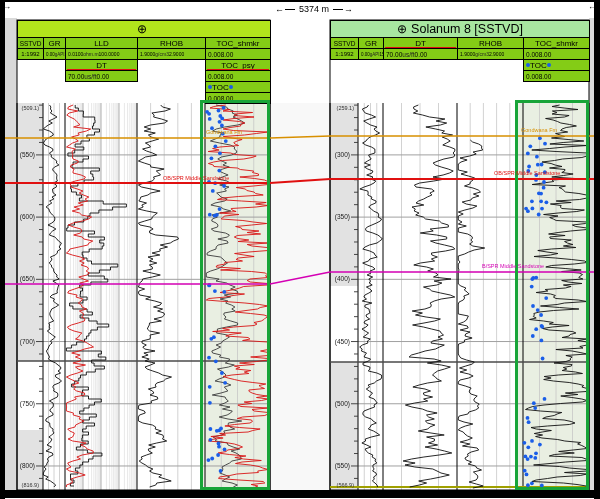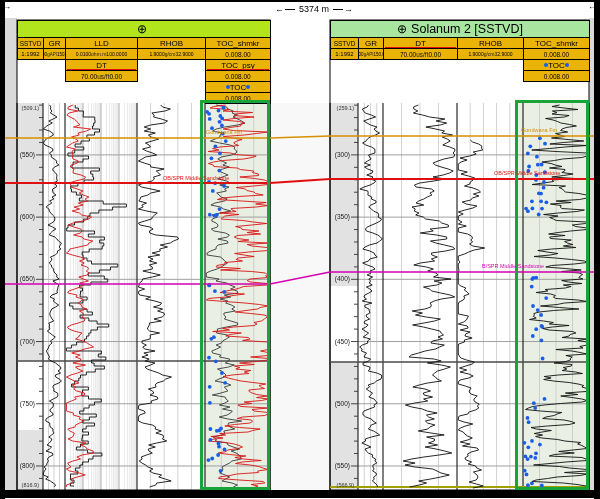--- a/index.html
+++ b/index.html
@@ -8,26 +8,26 @@
     font-family:"Liberation Sans", sans-serif;color:#000;
   }
   #gfx{position:absolute;left:0;top:0;z-index:1;}
   .titlebar{
     position:absolute;z-index:3;border:1px solid #000;box-sizing:border-box;
     display:flex;align-items:center;justify-content:center;
     font-size:12.5px;font-weight:400;white-space:nowrap;overflow:hidden;
   }
   .titlebar .sym{font-size:12px;margin-right:4px;}
   .cell{
-    position:absolute;z-index:3;border:1px solid #000;background:#eab308;box-sizing:border-box;
+    position:absolute;z-index:3;border:1px solid #000;background:#84cc16;box-sizing:border-box;
     display:flex;align-items:center;justify-content:center;overflow:hidden;white-space:nowrap;
   }
   .cell.name{font-size:8px;}
   .cell.scale{font-size:6.5px;}
-  .cell .sp{display:flex;width:100%;justify-content:center;align-items:center;padding:0 2px;box-sizing:border-box;}
+  .cell .sp{display:flex;width:100%;justify-content:flex-start;align-items:center;padding:0 2px;box-sizing:border-box;}
   .dot{width:4px;height:4px;border-radius:50%;display:inline-block;}
   .redline{position:absolute;left:1px;right:1px;bottom:0;height:0;border-bottom:1.4px solid #e01010;}
   .dlabel{
     position:absolute;z-index:4;font-size:6.5px;color:#1a1a1a;text-align:right;line-height:8px;white-space:nowrap;
   }
   .dlabel.minor{font-size:5.5px;color:#333;}
   .hlabel{position:absolute;z-index:6;font-size:5.5px;line-height:6px;white-space:nowrap;}
   .greenbox{position:absolute;z-index:5;border:3px solid #18a438;box-sizing:border-box;background:transparent;}
   #distann{
     position:absolute;z-index:4;top:2px;left:258px;width:112px;height:14px;
@@ -338,21 +338,21 @@
       <span class="txt">5374 m</span>
       <span class="dline"></span>
       <span class="arr">→</span>
   </div>
 
   <div class="titlebar" id="title0" style="left: 17px; top: 20px; width: 254px; height: 18px; background: rgb(178, 229, 28);">
     <span class="sym">⊕</span>
   </div>
   <div class="titlebar" id="title1" style="left: 330px; top: 20px; width: 260px; height: 18px; background: rgb(168, 230, 160);">
     <span class="sym">⊕</span>
-    <span>Solanum 2 [SSTVD]</span>
+    <span>Solanum 8 [SSTVD]</span>
   </div>
 
   <div class="greenbox" id="gbox0" style="left: 200px; top: 100px; width: 70px; height: 390px; border-color: rgb(24, 164, 56);"></div>
   <div class="greenbox" id="gbox1" style="left: 515px; top: 100px; width: 74px; height: 390px; border-color: rgb(24, 164, 56);"></div>
 
   <div id="built">
       <div class="cell name" style="left: 17px; top: 37px; width: 27px; height: 12px; font-size: 6.5px;">SSTVD</div>
       <div class="cell scale" style="left: 17px; top: 48px; width: 27px; height: 12px; font-size: 6px;">1:1992</div>
       <div class="cell name" style="left: 43px; top: 37px; width: 23px; height: 12px;">GR</div>
       <div class="cell scale" style="left: 43px; top: 48px; width: 23px; height: 12px; font-size: 4.5px;">

